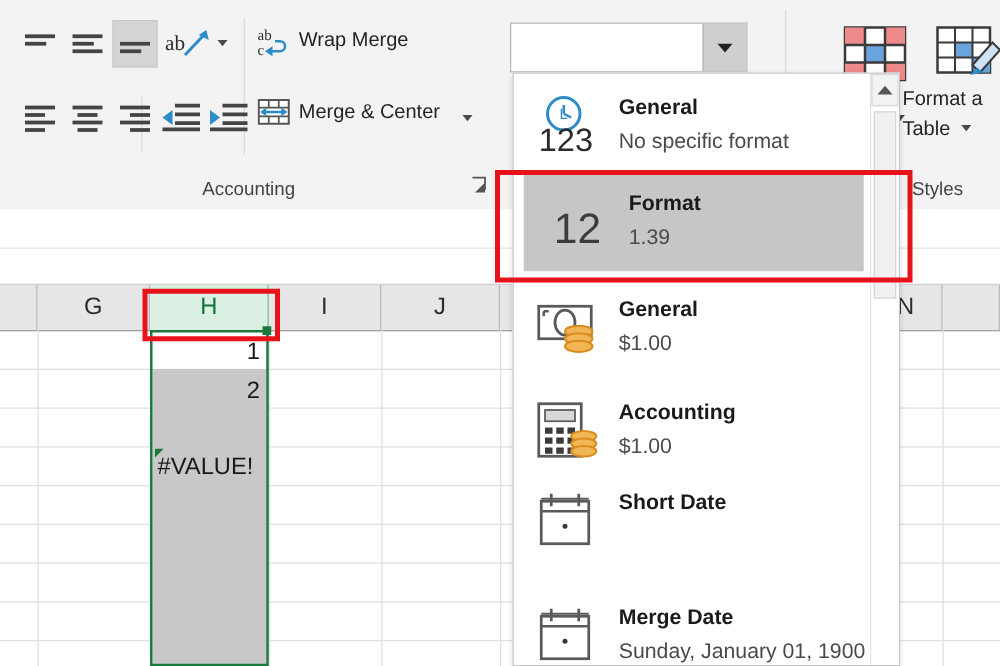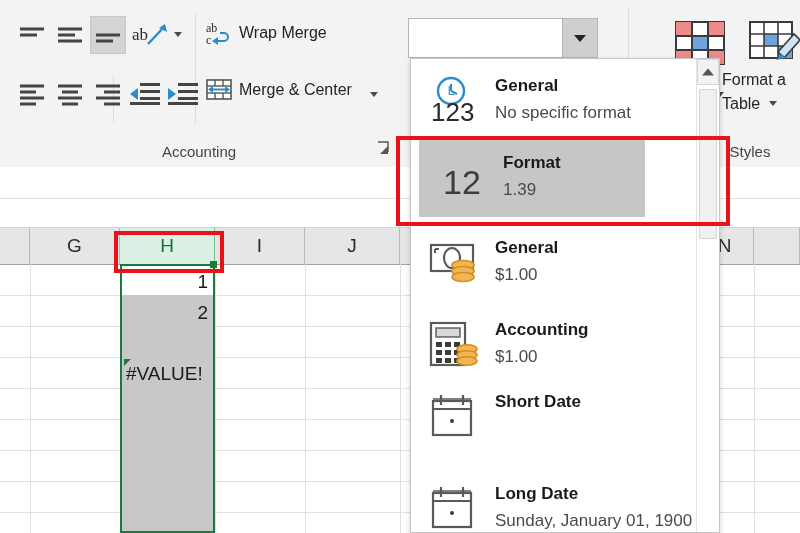--- a/index.html
+++ b/index.html
@@ -108,21 +108,21 @@
   .err-tri{position:absolute;width:0;height:0;border-left:7px solid #1f7a3d;border-bottom:7px solid transparent;}
 
   
   .fmt-dropdown{
     position:absolute;left:410px;top:58px;width:310px;height:475px;
     background:#ffffff;border:1px solid #c6c6c6;box-sizing:border-box;
     box-shadow:0 2px 5px rgba(0,0,0,.18);
     overflow:hidden;
   }
   .fmt-item{position:absolute;left:0;width:286px;height:77px;box-sizing:border-box;}
-  .fmt-item.sel{background:#c6c6c6;left:8px;width:226px;}
+  .fmt-item.sel{background:#c6c6c6;left:8px;width:272px;}
   .fmt-ico{position:absolute;left:16px;top:12px;width:60px;height:52px;}
   .fmt-text{position:absolute;left:84px;top:10px;}
   .fmt-name{font-size:17px;font-weight:bold;color:#1a1a1a;line-height:26px;white-space:nowrap;}
   .fmt-sample{font-size:17px;color:#4a4a4a;line-height:28px;white-space:nowrap;}
 
   .dd-scrollbar{position:absolute;right:0;top:0;width:22px;height:475px;background:#ffffff;border-left:1px solid #e4e4e4;}
   .dd-sb-up{position:absolute;left:0;top:0;width:22px;height:26px;background:#f2f2f2;border:1px solid #d6d6d6;box-sizing:border-box;}
   .dd-sb-thumb{position:absolute;left:2px;top:30px;width:18px;height:150px;background:#f0f0f0;border:1px solid #d6d6d6;box-sizing:border-box;}
   .sb-arrow-up{position:absolute;left:50%;top:50%;transform:translate(-50%,-50%);width:0;height:0;
     border-left:6px solid transparent;border-right:6px solid transparent;border-bottom:7px solid #555;}
@@ -453,21 +453,21 @@
         <svg width="60" height="52" viewBox="0 0 60 52">
           <rect x="6" y="10" width="38" height="34" fill="#fff" stroke="#5a5a5a" stroke-width="2.2"></rect>
           <line x1="6" y1="18" x2="44" y2="18" stroke="#5a5a5a" stroke-width="2"></line>
           <line x1="14" y1="4" x2="14" y2="14" stroke="#5a5a5a" stroke-width="2.2"></line>
           <line x1="36" y1="4" x2="36" y2="14" stroke="#5a5a5a" stroke-width="2.2"></line>
           <line x1="6" y1="8" x2="44" y2="8" stroke="#5a5a5a" stroke-width="1.6"></line>
           <circle cx="25" cy="30" r="2" fill="#3a3a3a"></circle>
         </svg>
       </div>
       <div class="fmt-text">
-        <div class="fmt-name">Long Date</div>
+        <div class="fmt-name">Merge Date</div>
         <div class="fmt-sample">Sunday, January 01, 1900</div>
       </div>
     </div>
 
     <div class="dd-scrollbar">
       <div class="dd-sb-up">
         <span class="sb-arrow-up"></span>
       </div>
       <div class="dd-sb-thumb"></div>
     </div>

